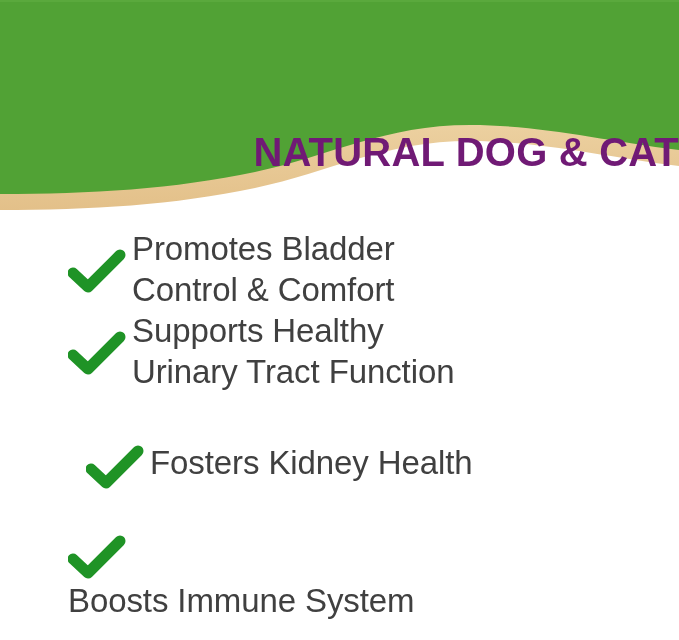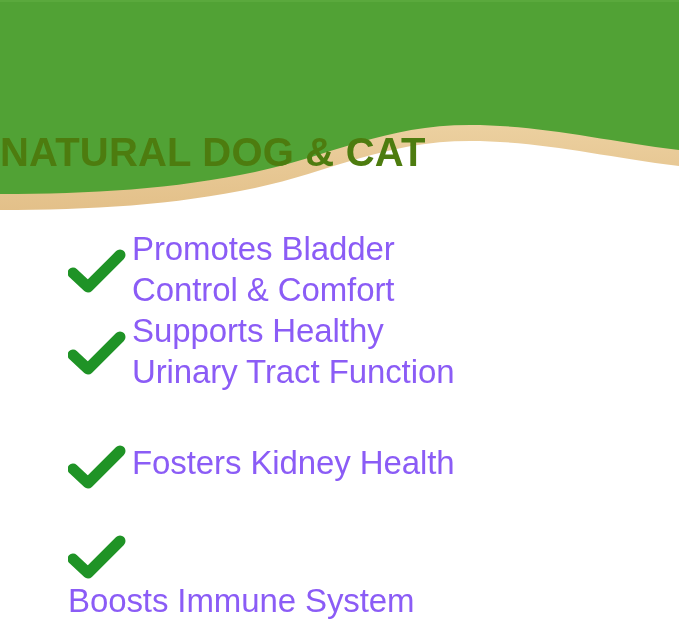--- a/index.html
+++ b/index.html
@@ -34,22 +34,22 @@
     display: block;
     position: absolute;
     left: 0;
     top: 0;
   }
   #header-title {
     position: absolute;
     left: 0;
     top: 22px;
     width: 679px;
-    text-align: left;
-    color: #4d7c0f;
+    text-align: right;
+    color: #701a75;
     font-family: "Liberation Sans", sans-serif;
     font-weight: bold;
     font-size: 40px;
     line-height: 52px;
     letter-spacing: 0.2px;
     white-space: pre;
     z-index: 5;
   }
   #header-title .tline {
     display: block;
@@ -74,36 +74,36 @@
     width: 64px;
     display: flex;
     align-items: center;
     justify-content: flex-start;
   }
   .benefit-row .check-wrap svg {
     display: block;
   }
   .benefit-text {
     flex: 1 1 auto;
-    color: #8b5cf6;
+    color: #404040;
     font-family: "Liberation Sans", sans-serif;
     font-weight: normal;
     font-size: 33px;
     line-height: 41px;
     letter-spacing: -0.1px;
     white-space: pre-line;
     padding-top: 0px;
   }
 
   
   #row-0 { margin-top: 0px; }
   #row-0 .check-wrap { padding-top: 20px; }
   #row-1 { }
   #row-1 .check-wrap { padding-top: 20px; }
-  #row-2 { margin-top: 50px; }
+  #row-2 { margin-top: 50px; margin-left: 18px; }
   #row-2 .check-wrap { padding-top: 2px; }
   #row-3 { margin-top: 42px; flex-direction: column; }
   #row-3 .check-wrap { padding-top: 2px; }
 </style>
 </head>
 <body>
 
 <div id="page">
 
   <div id="header-banner">

